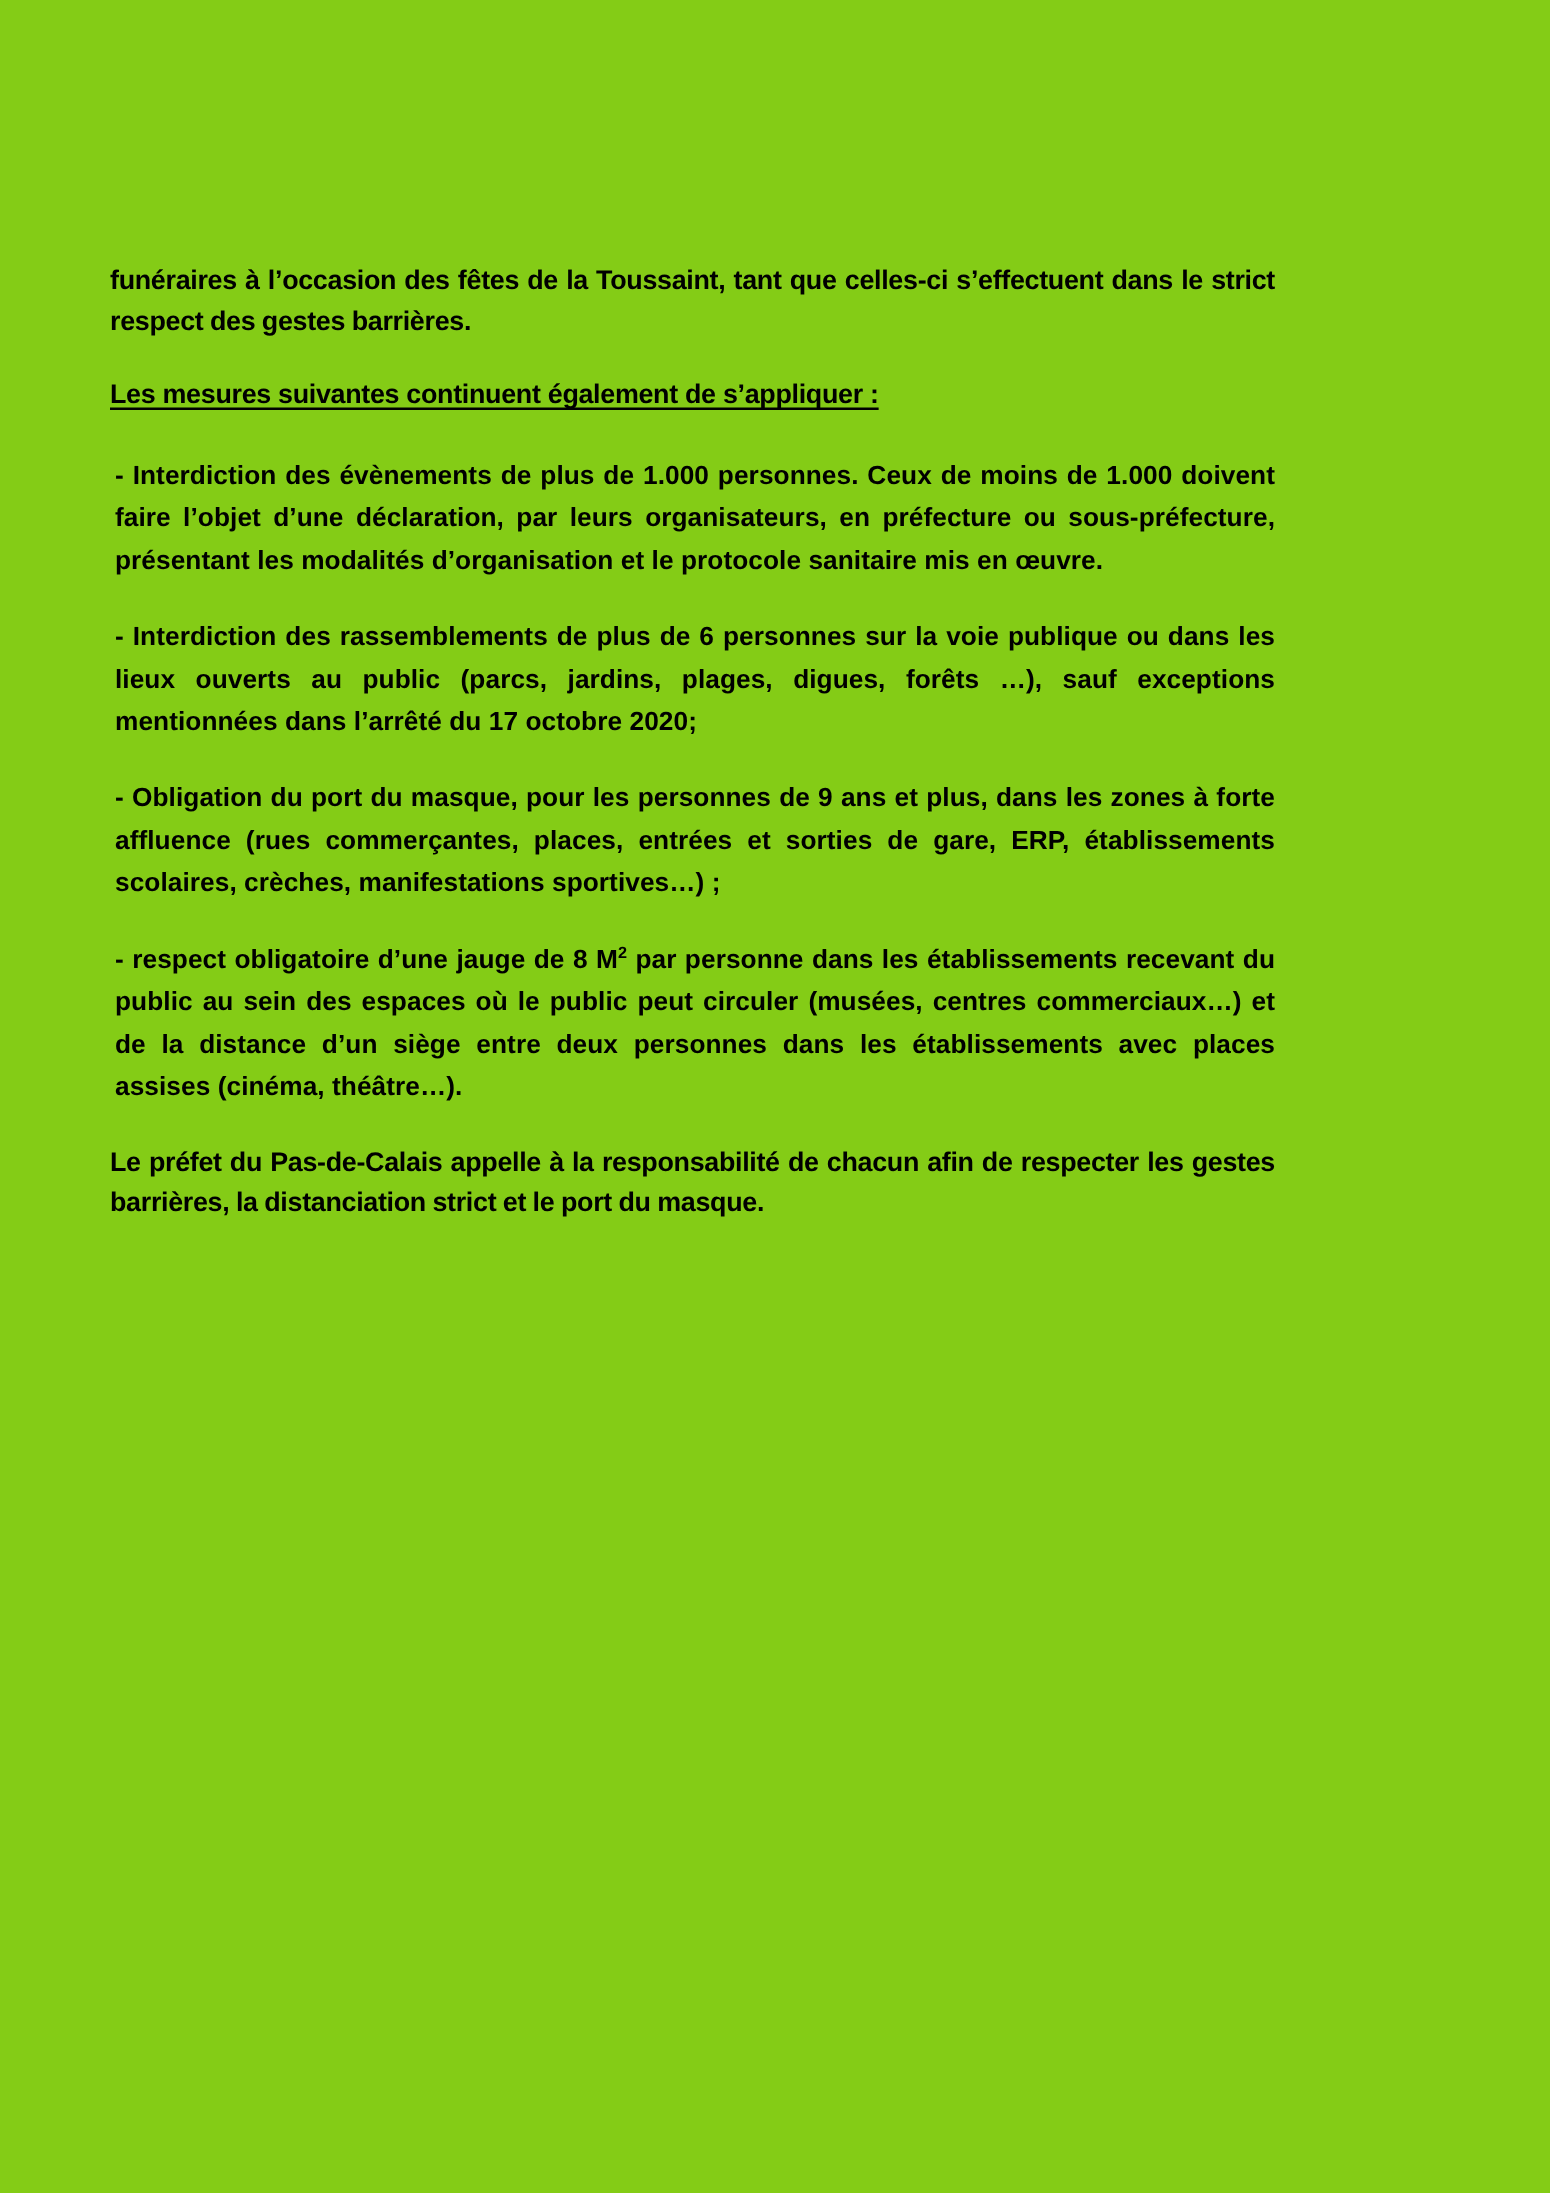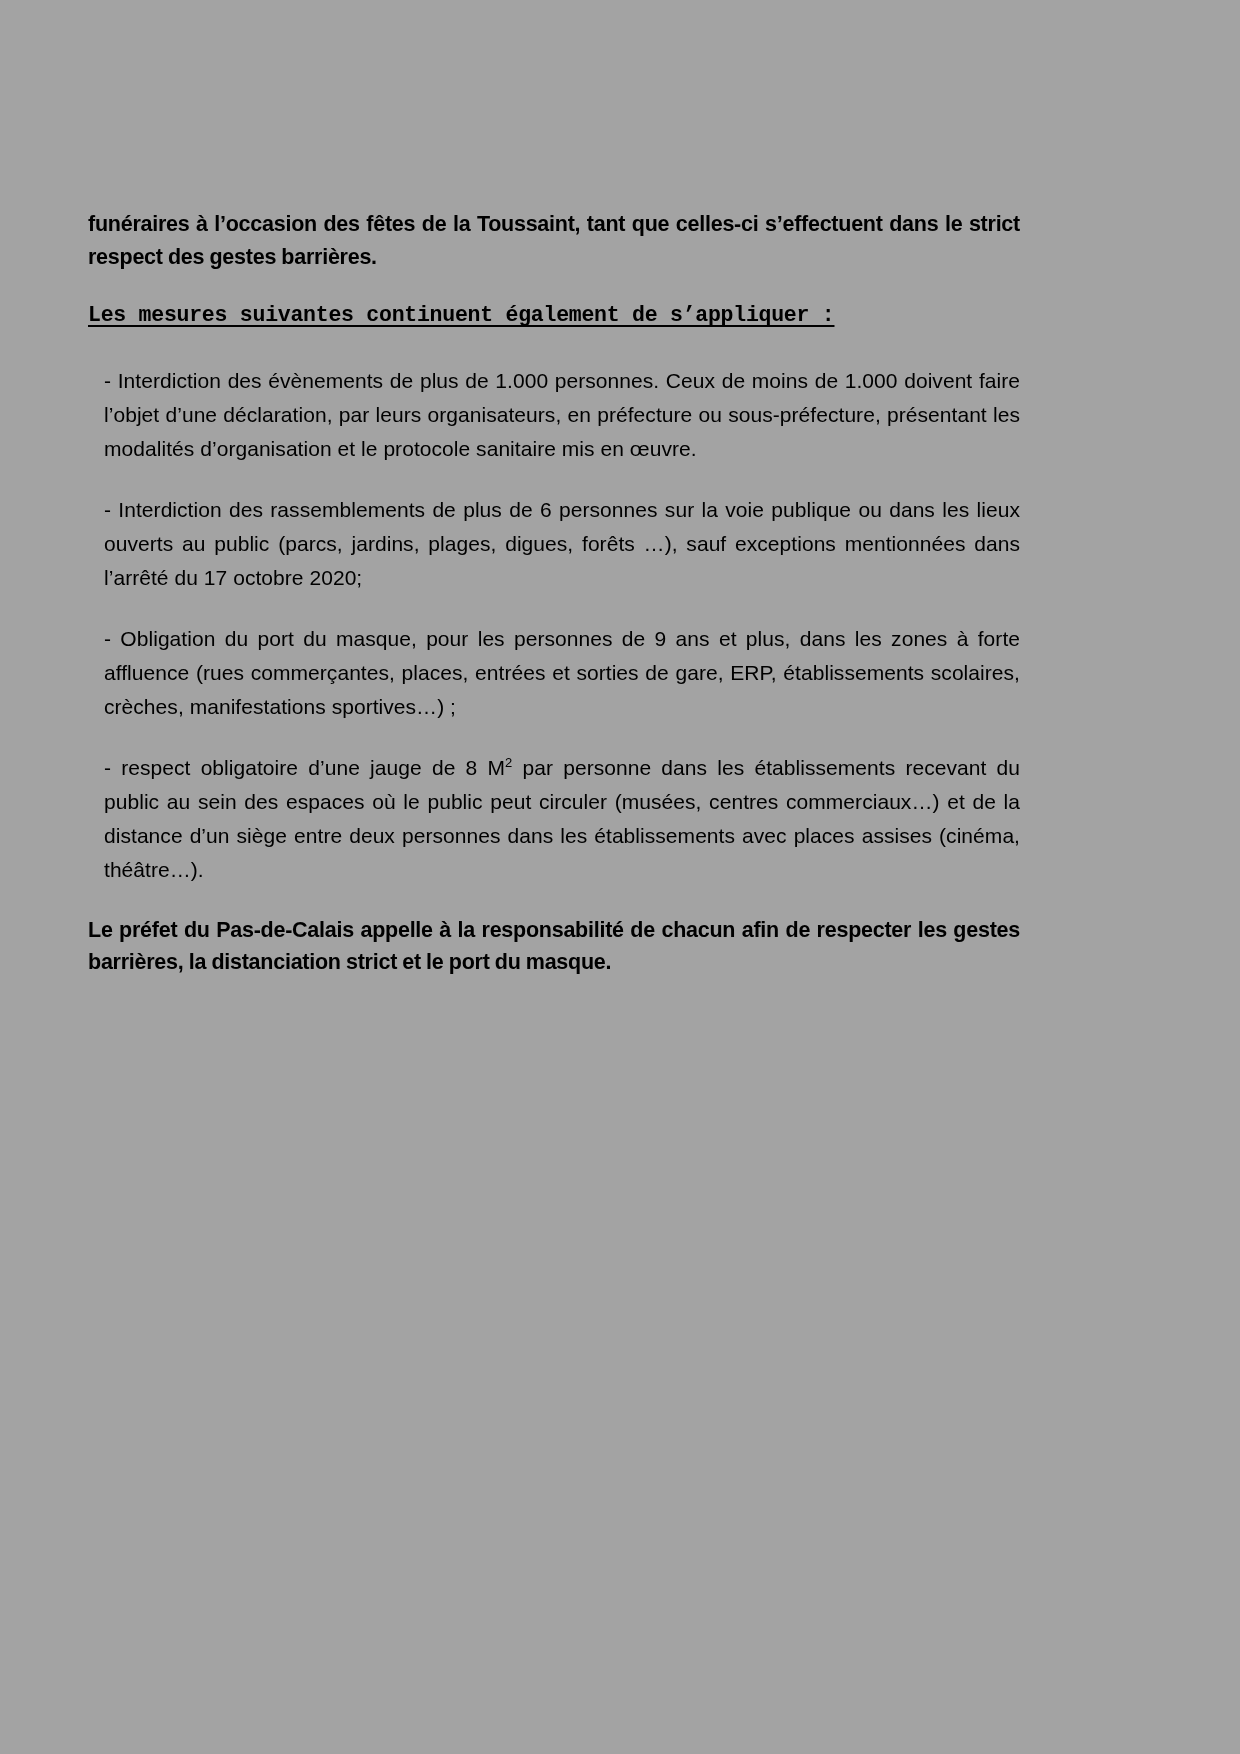--- a/index.html
+++ b/index.html
@@ -9,21 +9,21 @@
     background: #ffffff;
   }
   body {
     font-family: "Liberation Sans", sans-serif;
     color: #000000;
   }
   .page {
     position: relative;
     width: 1240px;
     height: 1754px;
-    background: #a3a3a3;
+    background: #84cc16;
     box-sizing: border-box;
     overflow: hidden;
   }
   .content {
     position: absolute;
     left: 88px;
     top: 208px;
     width: 932px;
   }
 
@@ -38,42 +38,42 @@
     margin: 0 0 26px 0;
     word-spacing: -0.5px;
   }
   .para-bold.justified {
     text-align: justify;
     text-justify: inter-word;
   }
 
   
   .heading-underline {
-    font-family: Liberation Mono, monospace;
+    font-family: Liberation Sans, sans-serif;
     font-weight: 700;
     font-size: 21.5px;
     line-height: 1.5;
     letter-spacing: -0.25px;
     margin: 0 0 32px 0;
   }
   .heading-underline .u {
     text-decoration: underline;
     text-underline-offset: 4px;
     text-decoration-thickness: 2px;
   }
 
   
   .para {
     font-family: "Liberation Sans", sans-serif;
-    font-weight: 400;
+    font-weight: 700;
     font-size: 21px;
     line-height: 1.62;
     text-align: justify;
     text-justify: inter-word;
-    margin: 0 0 27px 16px;
+    margin: 0 0 27px 4px;
     letter-spacing: 0.05px;
   }
   .para:last-child { margin-bottom: 0; }
 
   .para sup {
     font-size: 0.62em;
     vertical-align: super;
     line-height: 0;
   }
 </style>

